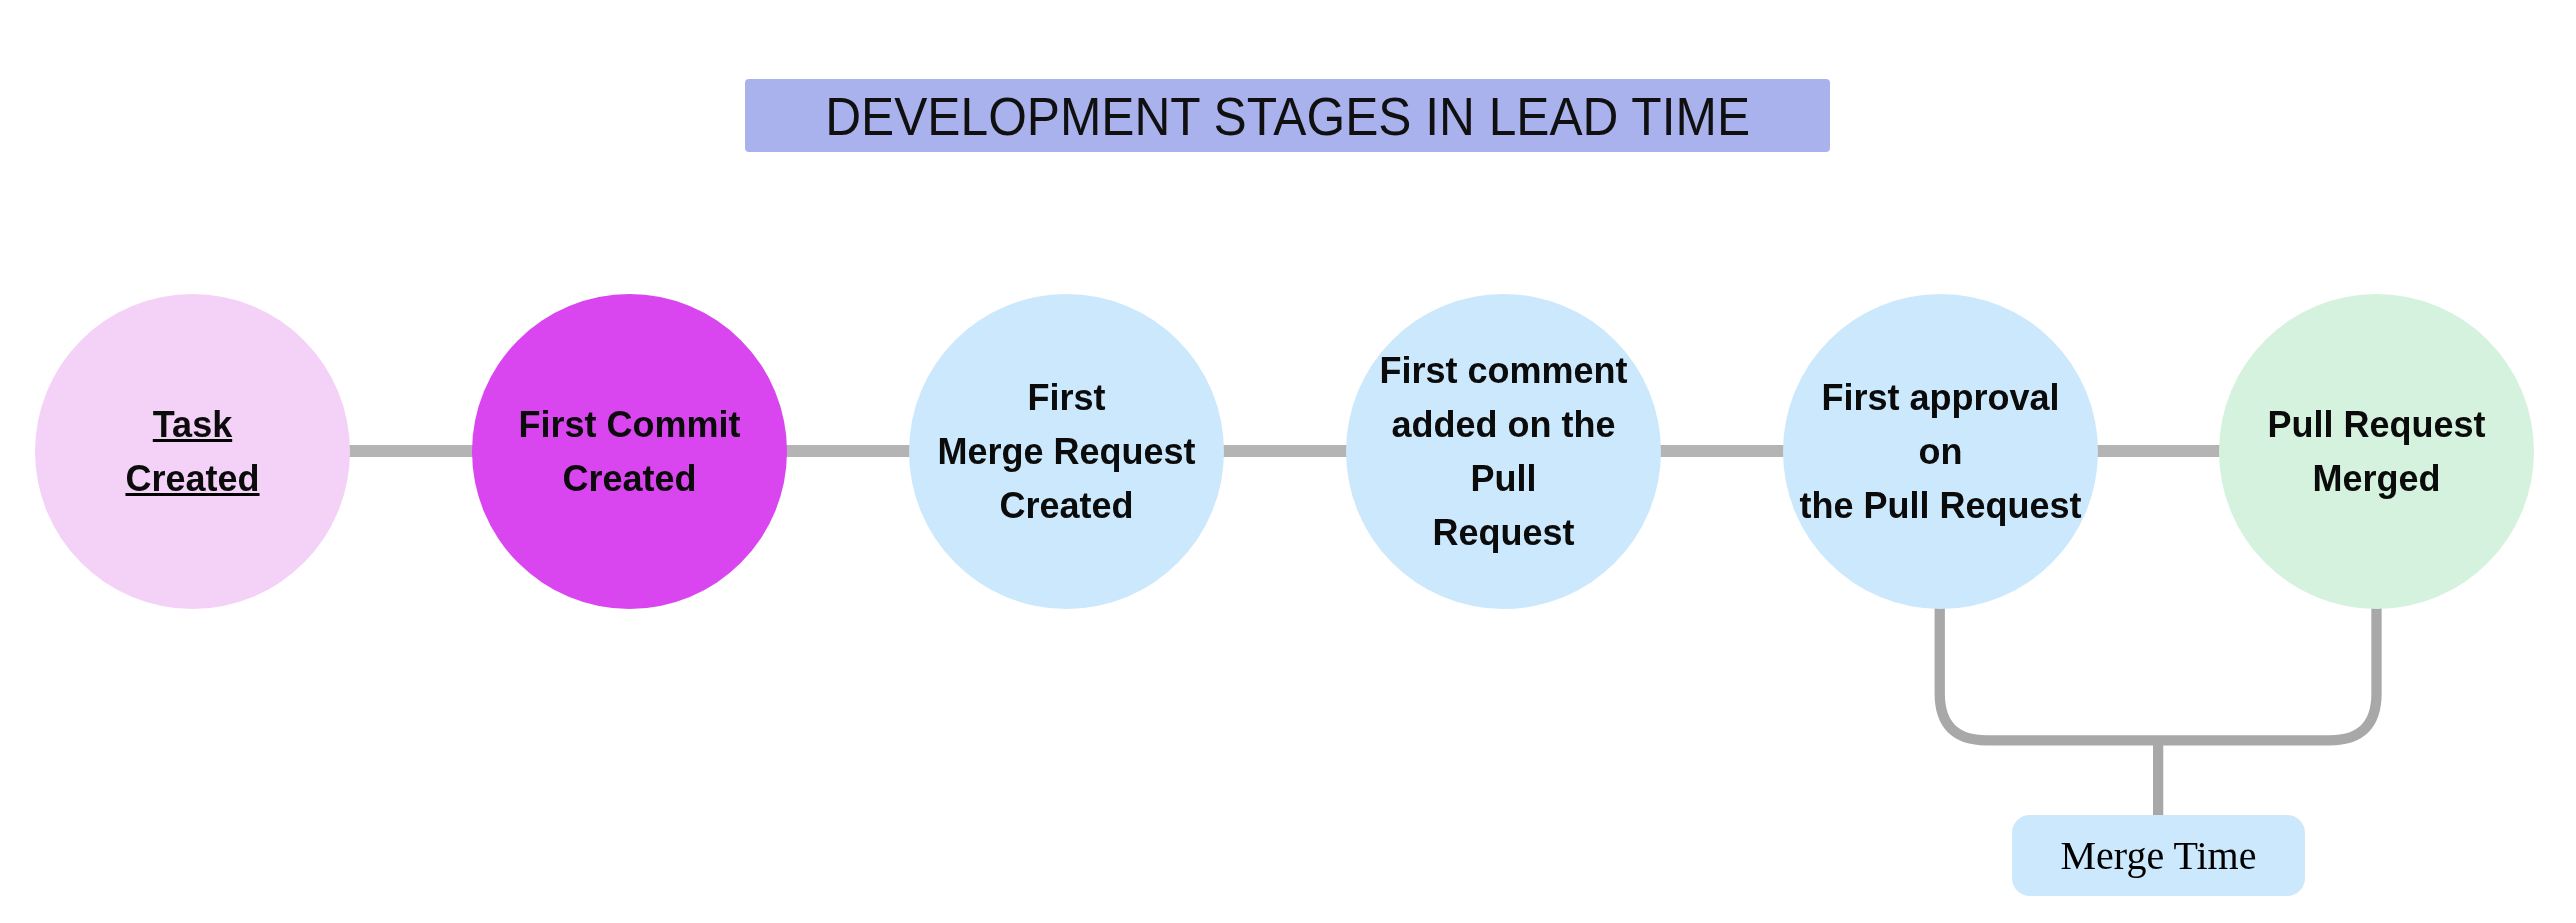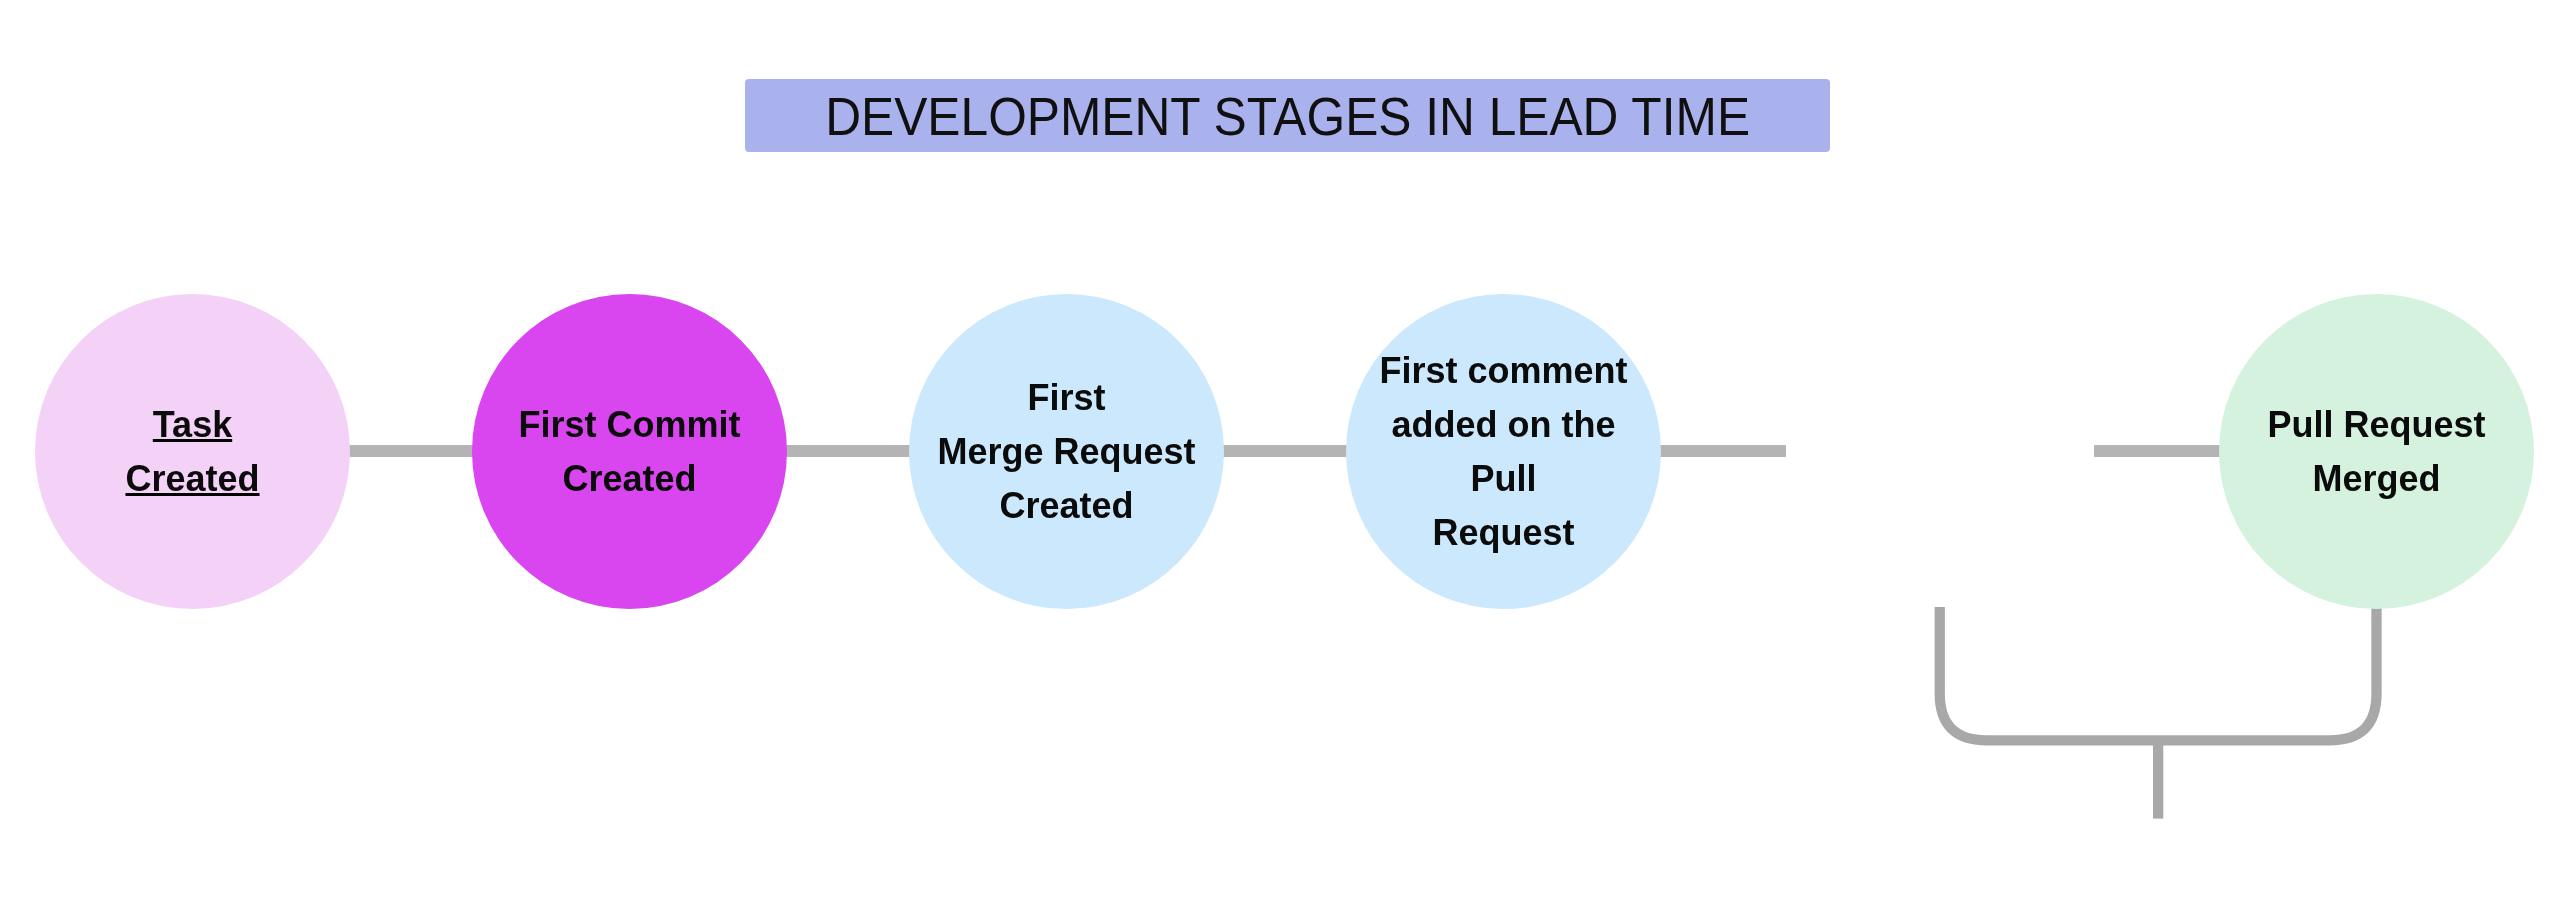--- a/index.html
+++ b/index.html
@@ -138,25 +138,32 @@
   <div class="circle c3" style="background-color: rgb(204, 232, 252);">
     <span class="stage-label">First
 Merge Request
 Created</span>
   </div>
   <div class="circle c4" style="background-color: rgb(204, 232, 252);">
     <span class="stage-label">First comment
 added on the Pull
 Request</span>
   </div>
+  <div class="circle c5" style="background-color: rgb(204, 232, 252);">
+    <span class="stage-label">First approval on
+the Pull Request</span>
+  </div>
   <div class="circle c6" style="background-color: rgb(213, 242, 222);">
     <span class="stage-label">Pull Request
 Merged</span>
   </div>
 
   <svg class="bracket" viewBox="0 0 3750 1344" xmlns="http://www.w3.org/2000/svg">
     <path d="M 2824 884 L 2824 1010 Q 2824 1078 2892 1078 L 3392 1078 Q 3460 1078 3460 1010 L 3460 884" stroke="#a8a8a8"></path>
     <path d="M 3142 1078 L 3142 1192" stroke="#a8a8a8"></path>
   </svg>
 
+  <div class="merge-box" style="background-color: rgb(204, 232, 252);">
+    <span class="merge-text">Merge Time</span>
+  </div>
 
 </div>
 
 
 </body></html>

